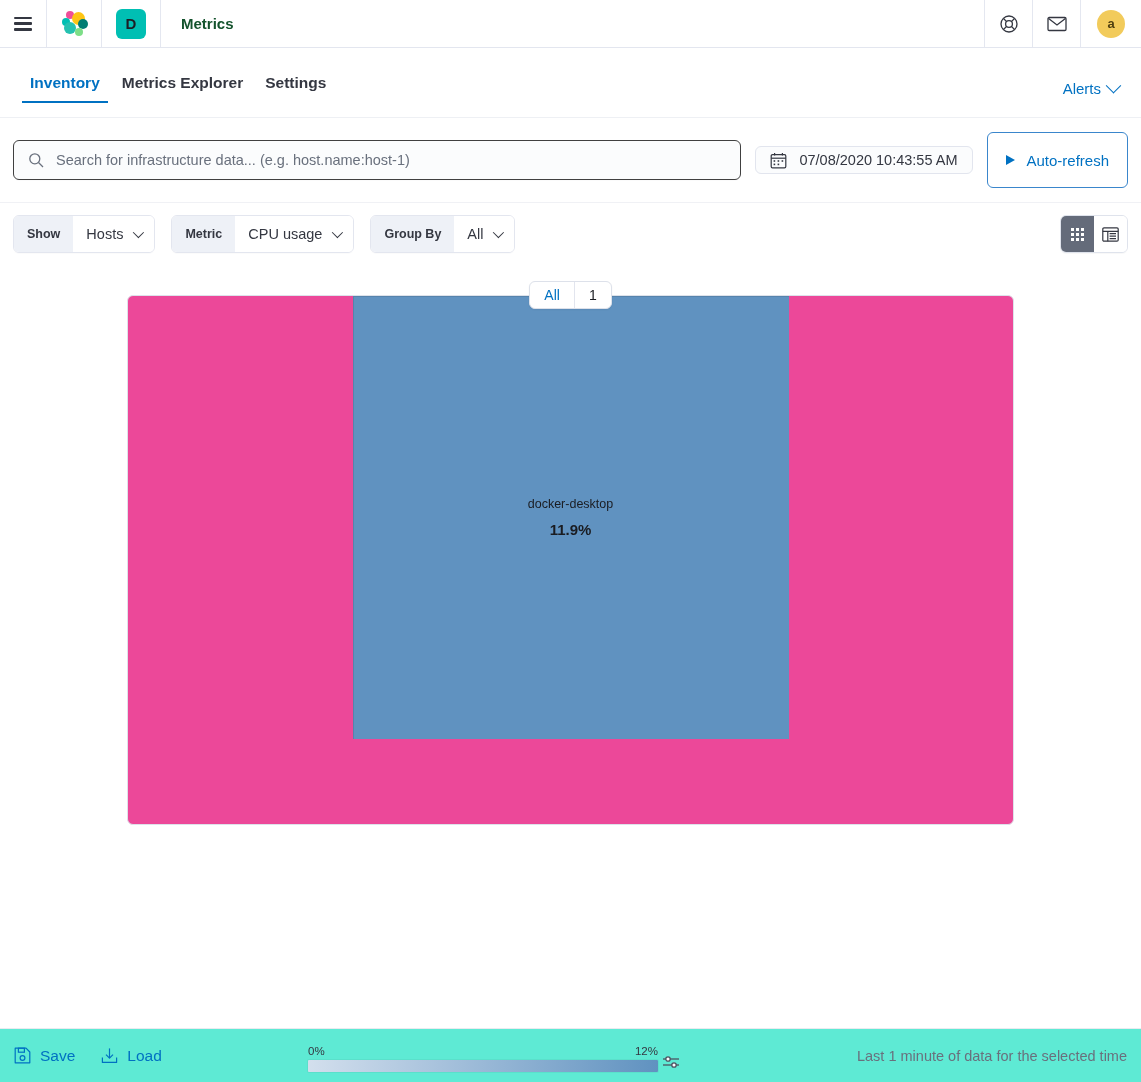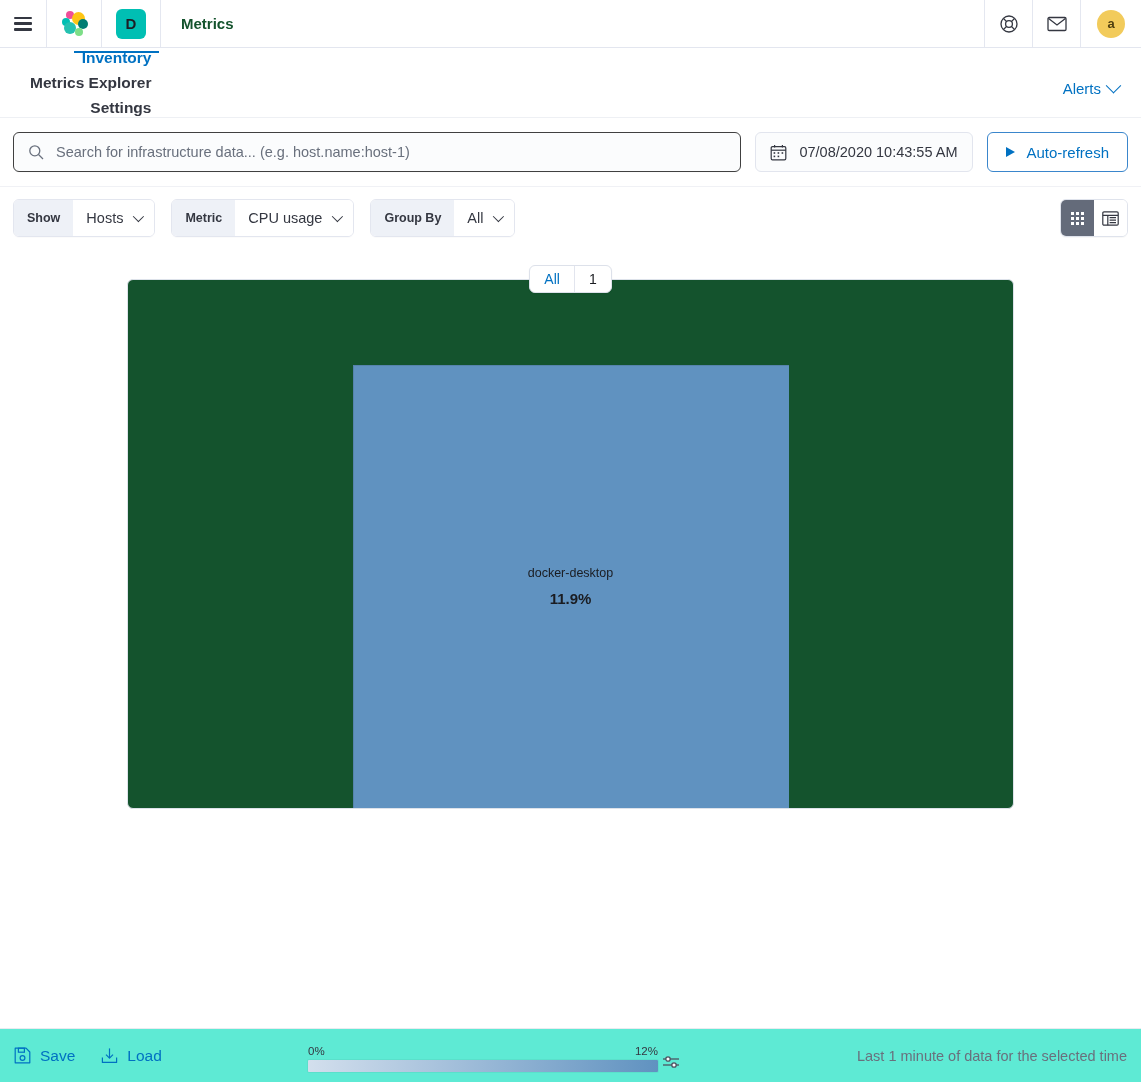--- a/index.html
+++ b/index.html
@@ -47,21 +47,21 @@
     width: 28px; height: 28px; border-radius: 50%; background: #f2cb5b;
     display: flex; align-items: center; justify-content: center;
     font-size: 13px; font-weight: 700; color: #4e3f10;
   }
 
   
   .tabsbar {
     height: 70px; display: flex; align-items: center;
     padding: 0 22px; border-bottom: 1px solid #eef0f4; background: #fff;
   }
-  .tabs { display: flex; align-items: flex-end; height: 100%; gap: 6px; flex-direction: column; }
+  .tabs { display: flex; align-items: flex-end; height: 100%; gap: 6px; }
   .tab {
     font-size: 15.5px; font-weight: 700; color: #343741;
     padding: 0 8px; height: 100%; display: flex; align-items: center;
     cursor: pointer; position: relative;
   }
   .tab.active { color: #0071c2; }
   .tab.active::after {
     content: ""; position: absolute; left: 0; right: 0; bottom: 14px;
     height: 2px; background: #0071c2;
   }
@@ -78,27 +78,27 @@
     border-bottom: 1px solid #f0f1f5;
   }
   .searchbox {
     flex: 1; height: 40px; background: #fbfcfd;
     border: 1px solid #404040; border-radius: 6px;
     display: flex; align-items: center; padding: 0 14px; gap: 12px;
     box-shadow: 0 1px 1px rgba(0,0,0,0.02);
   }
   .search-ph { font-size: 14.5px; color: #69707d; }
   .datebox {
-    width: 218px; height: 40px; background: #fbfcfd;
+    width: 218px; height: 28px; background: #fbfcfd;
     border: 1px solid #e2e5ee; border-radius: 6px;
     display: flex; align-items: center; padding: 0 14px; gap: 12px;
     font-size: 14.5px; color: #343741;
   }
   .refresh-btn {
-    height: 40px; padding: 0 18px; border: 1px solid #3a86cc; border-radius: 6px;
+    height: 56px; padding: 0 18px; border: 1px solid #3a86cc; border-radius: 6px;
     display: flex; align-items: center; gap: 11px; background: #fff;
     color: #0071c2; font-size: 15px; cursor: pointer;
   }
   .play-tri {
     width: 0; height: 0; border-left: 9px solid #0071c2;
     border-top: 5.5px solid transparent; border-bottom: 5.5px solid transparent;
   }
 
   
   .filterrow { display: flex; align-items: center; padding: 12px 13px; gap: 16px; }
@@ -139,22 +139,22 @@
   }
   .at-item {
     padding: 0 14px; display: flex; align-items: center;
     font-size: 14px; cursor: pointer; color: #1a1c21;
   }
   .at-item.active { color: #0071c2; }
   .at-item + .at-item { border-left: 1px solid #e2e5ee; }
 
   .treemap-panel {
     margin: -14px 114px 0 114px; height: 530px;
-    background: #14532d; border: 1px solid #dde2ea; border-radius: 6px;
-    position: relative; display: flex; align-items: flex-end; justify-content: center;
+    background: #ec4899; border: 1px solid #dde2ea; border-radius: 6px;
+    position: relative; display: flex; align-items: flex-start; justify-content: center;
   }
   .treemap-cell {
     width: 436px; height: 443px;
     display: flex; flex-direction: column; align-items: center; justify-content: center;
     color: #1a1c21; box-shadow: 1px 1px 0 rgba(0,0,0,0.10) inset;
   }
   .cell-name { font-size: 12.5px; margin-bottom: 10px; }
   .cell-value { font-size: 15px; font-weight: 700; }
 
   

